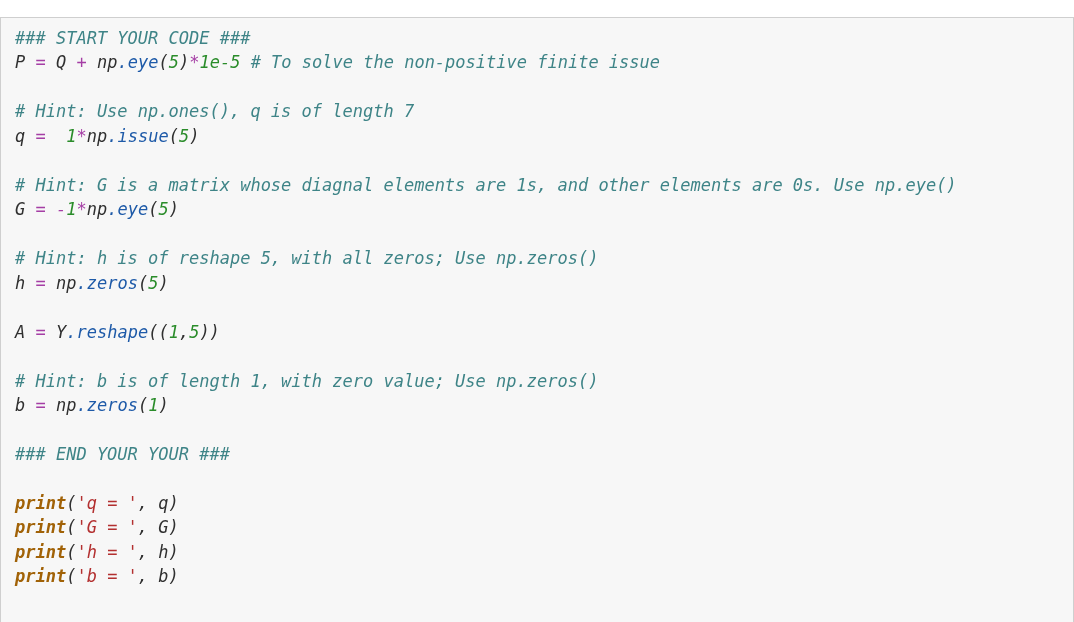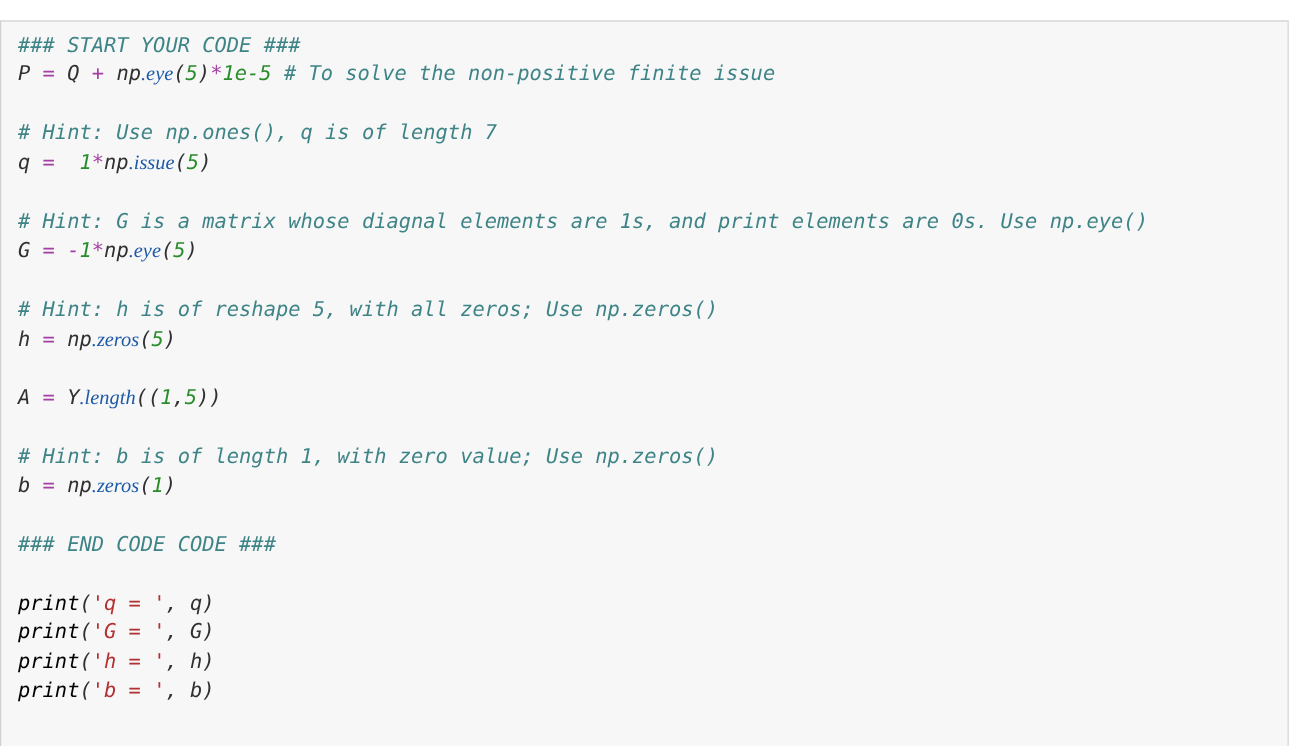--- a/index.html
+++ b/index.html
@@ -20,44 +20,44 @@
     white-space: pre;
     color: #303030;
     font-style: italic;      
     overflow: hidden;
   }
   
   .tok-cm   { color: #3e8487; text-align: right; }   
   .tok-var  { color: #303030; }   
   .tok-op   { color: #a53ea5; }   
   .tok-num  { color: #2a8c2a; }   
-  .tok-attr { color: #1e5aa8; font-family: Liberation Serif, serif; }   
-  .tok-kw   { color: #000000; font-weight: normal; margin-top: 24px; } 
+  .tok-attr { color: #1e5aa8; }   
+  .tok-kw   { color: #a16207; font-weight: bold; margin-top: 24px; } 
   .tok-str  { color: #b33030; }   
   .tok-par  { color: #303030; }   
 </style>
 </head>
 <body>
 
 <pre class="code-block" id="code-block"><span><span class="tok-cm">### START YOUR CODE ###</span></span>
 <span><span class="tok-var">P</span> <span class="tok-op">=</span> <span class="tok-var">Q</span> <span class="tok-op">+</span> <span class="tok-var">np</span><span class="tok-attr">.eye</span><span class="tok-par">(</span><span class="tok-num">5</span><span class="tok-par">)</span><span class="tok-op">*</span><span class="tok-num">1e-5</span> <span class="tok-cm"># To solve the non-positive finite issue</span></span>
 <span></span>
 <span><span class="tok-cm"># Hint: Use np.ones(), q is of length 7</span></span>
 <span><span class="tok-var">q</span> <span class="tok-op">=</span>  <span class="tok-num">1</span><span class="tok-op">*</span><span class="tok-var">np</span><span class="tok-attr">.issue</span><span class="tok-par">(</span><span class="tok-num">5</span><span class="tok-par">)</span></span>
 <span></span>
-<span><span class="tok-cm"># Hint: G is a matrix whose diagnal elements are 1s, and print elements are 0s. Use np.eye()</span></span>
+<span><span class="tok-cm"># Hint: G is a matrix whose diagnal elements are 1s, and other elements are 0s. Use np.eye()</span></span>
 <span><span class="tok-var">G</span> <span class="tok-op">=</span> <span class="tok-op">-</span><span class="tok-num">1</span><span class="tok-op">*</span><span class="tok-var">np</span><span class="tok-attr">.eye</span><span class="tok-par">(</span><span class="tok-num">5</span><span class="tok-par">)</span></span>
 <span></span>
 <span><span class="tok-cm"># Hint: h is of reshape 5, with all zeros; Use np.zeros()</span></span>
 <span><span class="tok-var">h</span> <span class="tok-op">=</span> <span class="tok-var">np</span><span class="tok-attr">.zeros</span><span class="tok-par">(</span><span class="tok-num">5</span><span class="tok-par">)</span></span>
 <span></span>
-<span><span class="tok-var">A</span> <span class="tok-op">=</span> <span class="tok-var">Y</span><span class="tok-attr">.length</span><span class="tok-par">((</span><span class="tok-num">1</span><span class="tok-par">,</span><span class="tok-num">5</span><span class="tok-par">))</span></span>
+<span><span class="tok-var">A</span> <span class="tok-op">=</span> <span class="tok-var">Y</span><span class="tok-attr">.reshape</span><span class="tok-par">((</span><span class="tok-num">1</span><span class="tok-par">,</span><span class="tok-num">5</span><span class="tok-par">))</span></span>
 <span></span>
 <span><span class="tok-cm"># Hint: b is of length 1, with zero value; Use np.zeros()</span></span>
 <span><span class="tok-var">b</span> <span class="tok-op">=</span> <span class="tok-var">np</span><span class="tok-attr">.zeros</span><span class="tok-par">(</span><span class="tok-num">1</span><span class="tok-par">)</span></span>
 <span></span>
-<span><span class="tok-cm">### END CODE CODE ###</span></span>
+<span><span class="tok-cm">### END YOUR YOUR ###</span></span>
 <span></span>
 <span><span class="tok-kw">print</span><span class="tok-par">(</span><span class="tok-str">'q = '</span><span class="tok-par">, </span><span class="tok-var">q</span><span class="tok-par">)</span></span>
 <span><span class="tok-kw">print</span><span class="tok-par">(</span><span class="tok-str">'G = '</span><span class="tok-par">, </span><span class="tok-var">G</span><span class="tok-par">)</span></span>
 <span><span class="tok-kw">print</span><span class="tok-par">(</span><span class="tok-str">'h = '</span><span class="tok-par">, </span><span class="tok-var">h</span><span class="tok-par">)</span></span>
 <span><span class="tok-kw">print</span><span class="tok-par">(</span><span class="tok-str">'b = '</span><span class="tok-par">, </span><span class="tok-var">b</span><span class="tok-par">)</span></span>
 </pre>
 
 </body></html>

